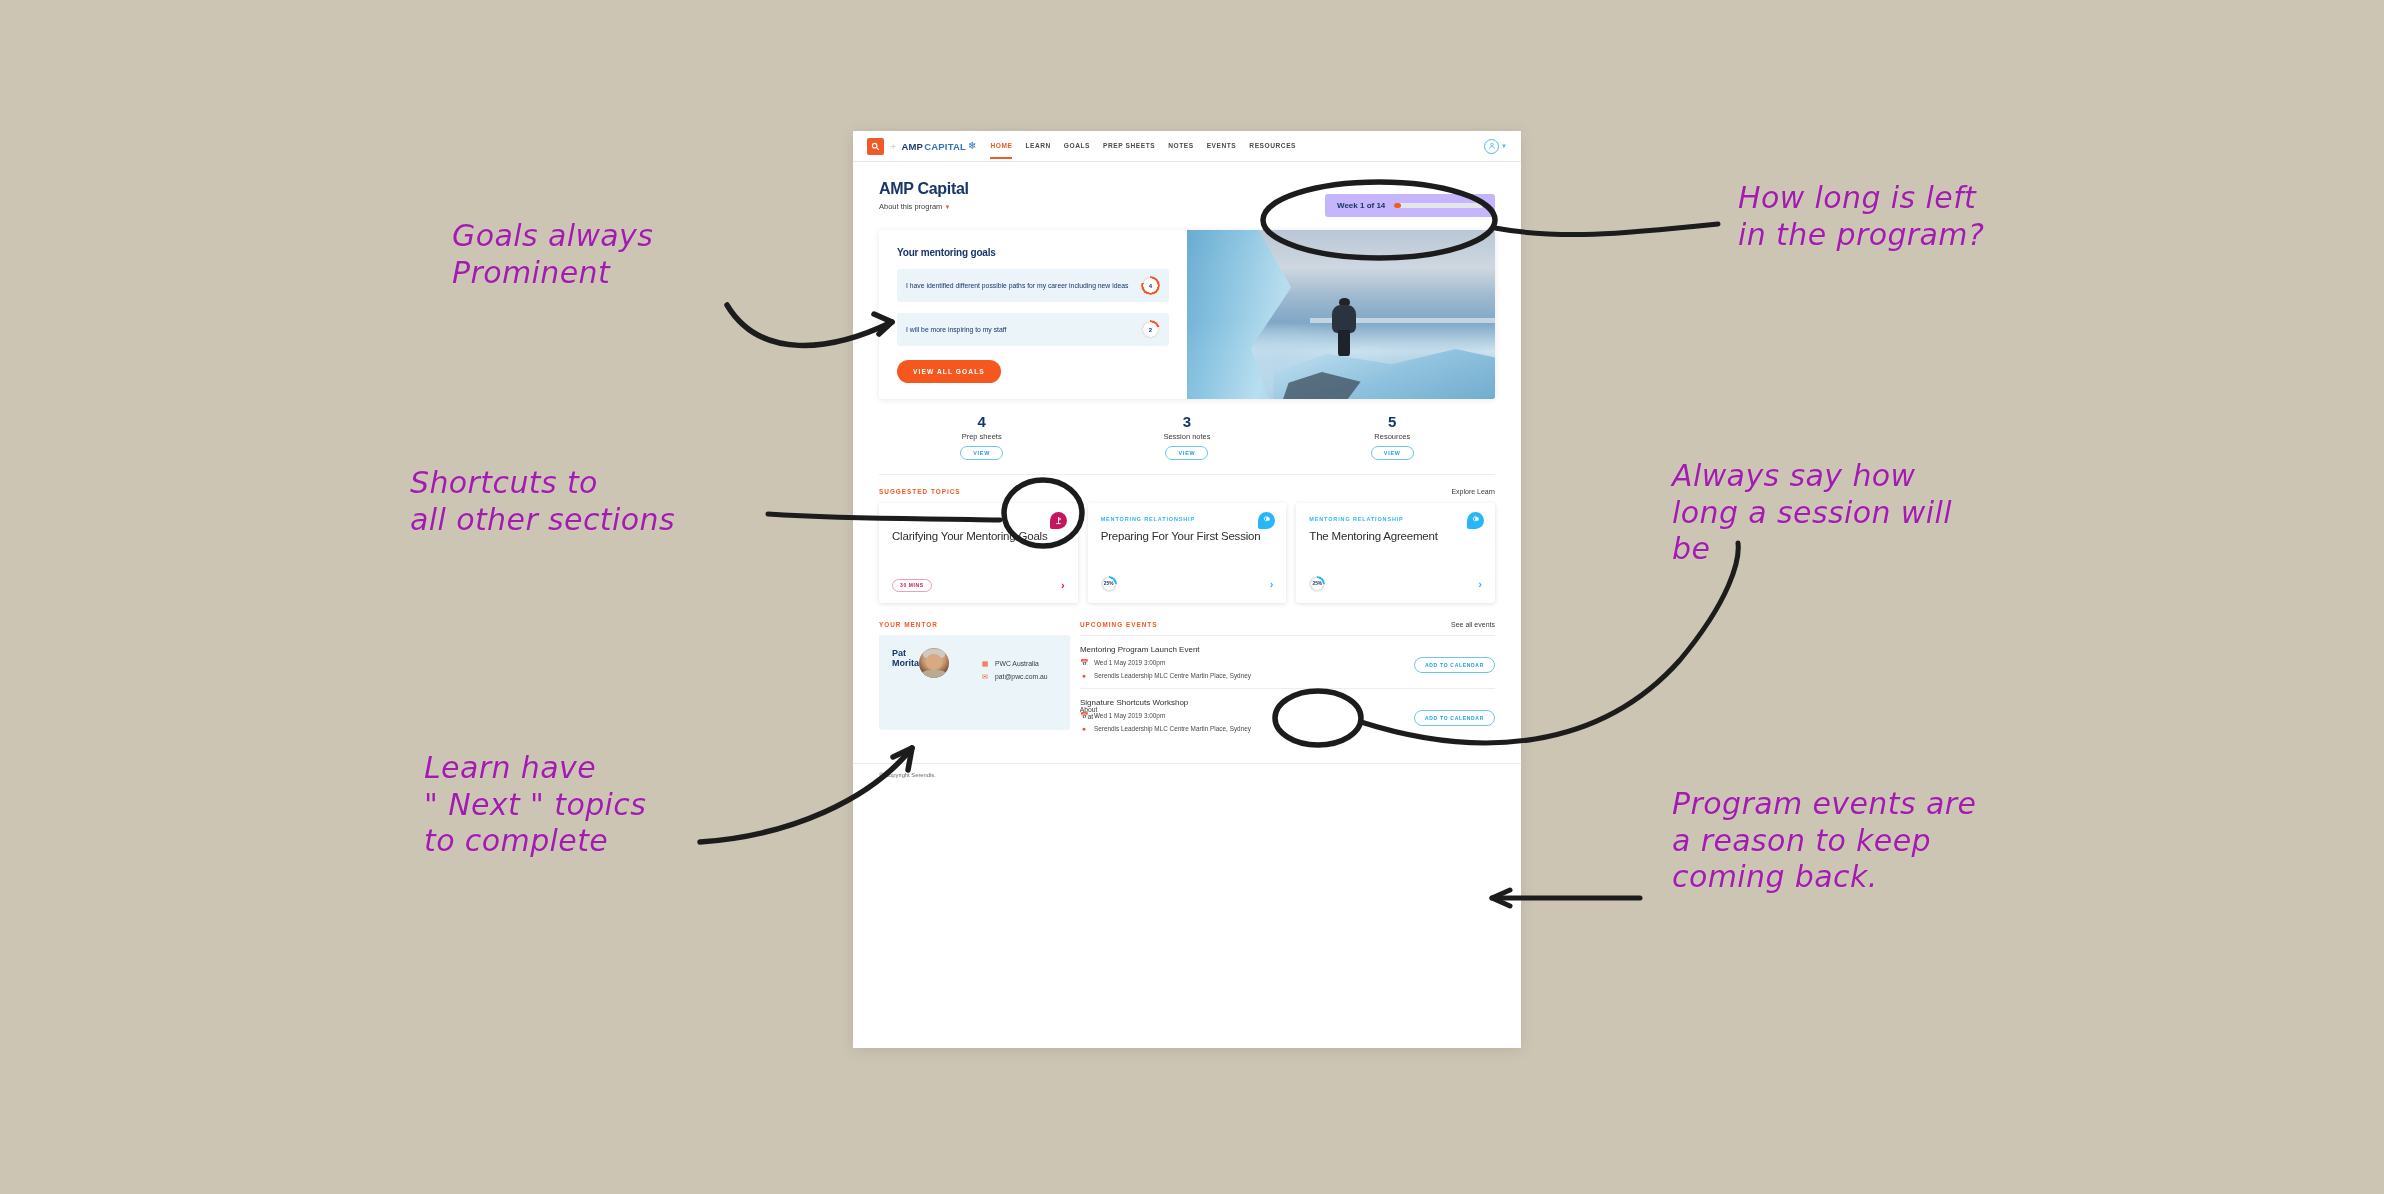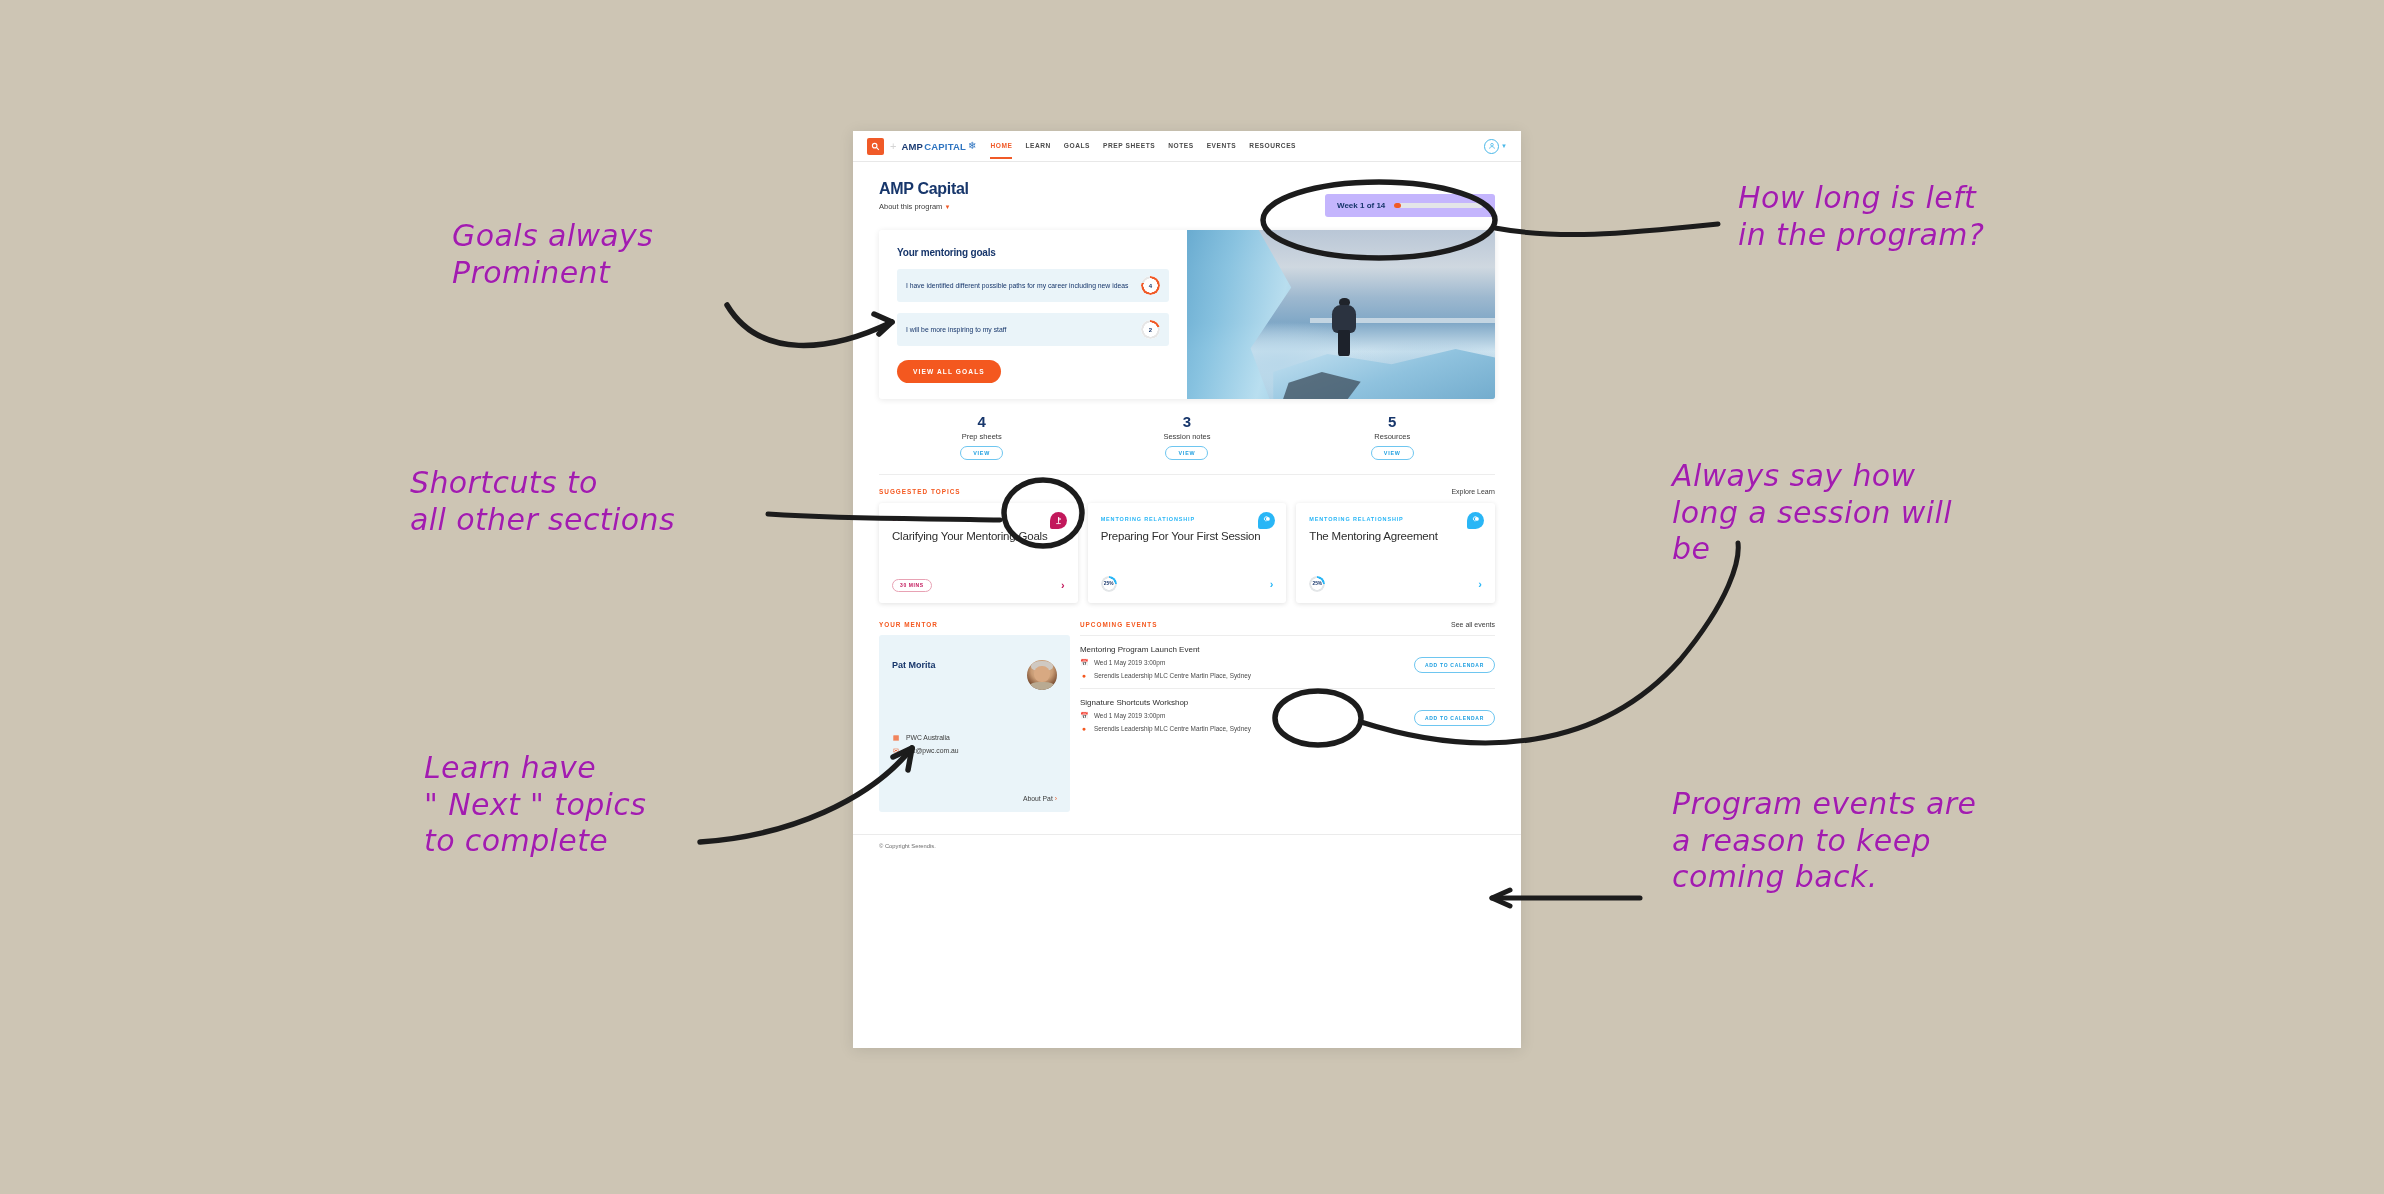--- a/index.html
+++ b/index.html
@@ -179,21 +179,21 @@
     -webkit-mask: radial-gradient(circle, transparent 5.6px, #000 5.9px);
             mask: radial-gradient(circle, transparent 5.6px, #000 5.9px);
   }
   .pct-ring span { position: relative; }
   .chev { margin-left: auto; font-size: 11px; font-weight: 700; }
 
   
   .bottom-row { display: flex; gap: 10px; margin-top: 18px; padding-bottom: 22px; }
   .mentor-col { width: 31%; }
   .events-col { flex: 1; }
-  .mentor-card { background: #eaf4f9; border-radius: 3px; padding: 25px 13px 10px; margin-top: 7px; min-height: 95px; display:flex; flex-direction:column;gap:32px;}
+  .mentor-card { background: #eaf4f9; border-radius: 3px; padding: 13px 13px 10px; margin-top: 7px; min-height: 95px; display:flex; gap:32px;}
   .mentor-top { display: flex; align-items: flex-start; }
   .mentor-name { font-size: 9px; font-weight: 700; color: #17366b; }
   .mentor-photo {
     margin-left: auto; width: 30px; height: 30px; border-radius: 50%;
     background: radial-gradient(circle at 50% 34%, #e6c3a3 0%, #c79a73 44%, #7a4e33 72%, #4a2c1c 100%);
     position: relative; overflow: hidden; flex: none;
   }
   .mentor-photo .hair { position:absolute; left:14%; top:4%; width:72%; height:34%; background:#cfc9c2; border-radius:50% 50% 40% 40%; }
   .mentor-photo .face { position:absolute; left:24%; top:22%; width:52%; height:52%; background:#d8a982; border-radius:48%; }
   .mentor-photo .shirt { position:absolute; left:10%; bottom:0; width:80%; height:26%; background:#b9aa92; border-radius:40% 40% 0 0; }

